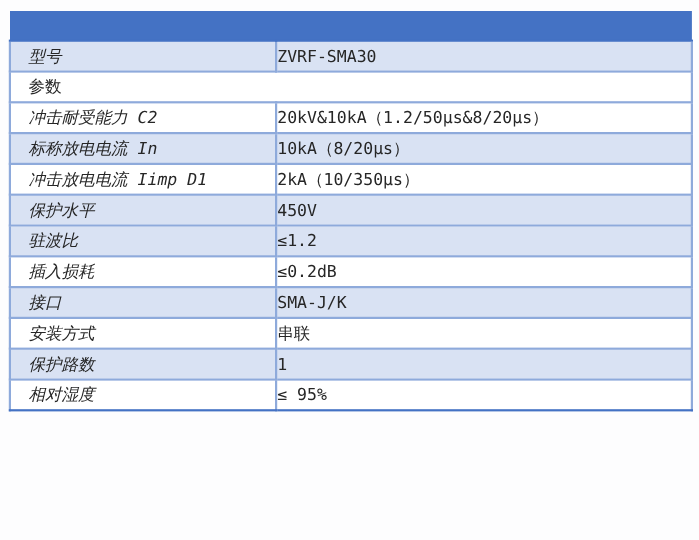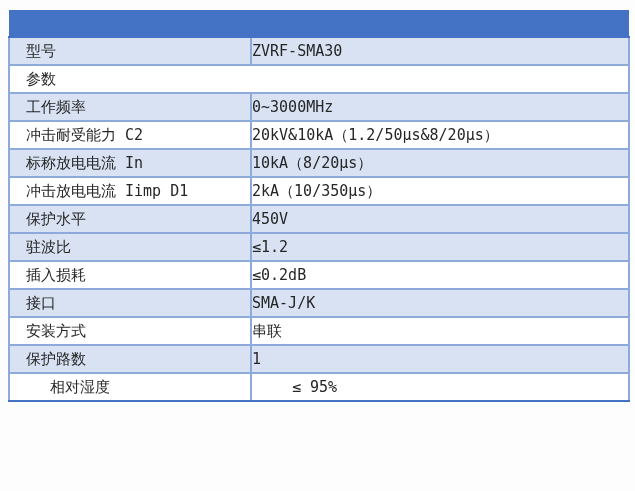--- a/index.html
+++ b/index.html
@@ -20,33 +20,34 @@
     overflow:hidden;white-space:nowrap;
   }
   tr.header-bar td{
     background:#4472c4;height:26px;
     border:none;border-bottom:2px solid #4472c4;
   }
   td.lbl{
     padding-left:16px;text-align:left;
     border-left:2px solid #8eaadb;
     border-right:2px solid #8eaadb;
+    font-style:italic;
   }
   td.val{
     text-align:left;
     border-right:2px solid #8eaadb;
   }
   td.span-cell{
     padding-left:16px;text-align:left;
     border-left:2px solid #8eaadb;
     border-right:2px solid #8eaadb;
   }
   tr.band td{background:#d9e2f3;}
   tr.plain td{background:#ffffff;}
-  tr.last-row td{border-bottom:2px solid #4472c4;padding-left:40px;}
+  tr.last-row td{border-bottom:2px solid #4472c4;}
 </style>
 </head>
 <body>
 
 <table class="spec">
   <colgroup>
       <col class="c-label">
       <col class="c-value">
     </colgroup>
   <tbody>
@@ -56,24 +57,20 @@
 
     <tr class="band">
       <td class="lbl">型号</td>
       <td class="val">ZVRF-SMA30</td>
     </tr>
 
     <tr class="plain">
       <td class="span-cell" colspan="2">参数</td>
     </tr>
 
-    <tr class="band">
-      <td class="lbl">工作频率</td>
-      <td class="val">0~3000MHz</td>
-    </tr>
 
     <tr class="plain">
       <td class="lbl">冲击耐受能力 C2</td>
       <td class="val">20kV&amp;10kA（1.2/50μs&amp;8/20μs）</td>
     </tr>
 
     <tr class="band">
       <td class="lbl">标称放电电流 In</td>
       <td class="val">10kA（8/20μs）</td>
     </tr>

